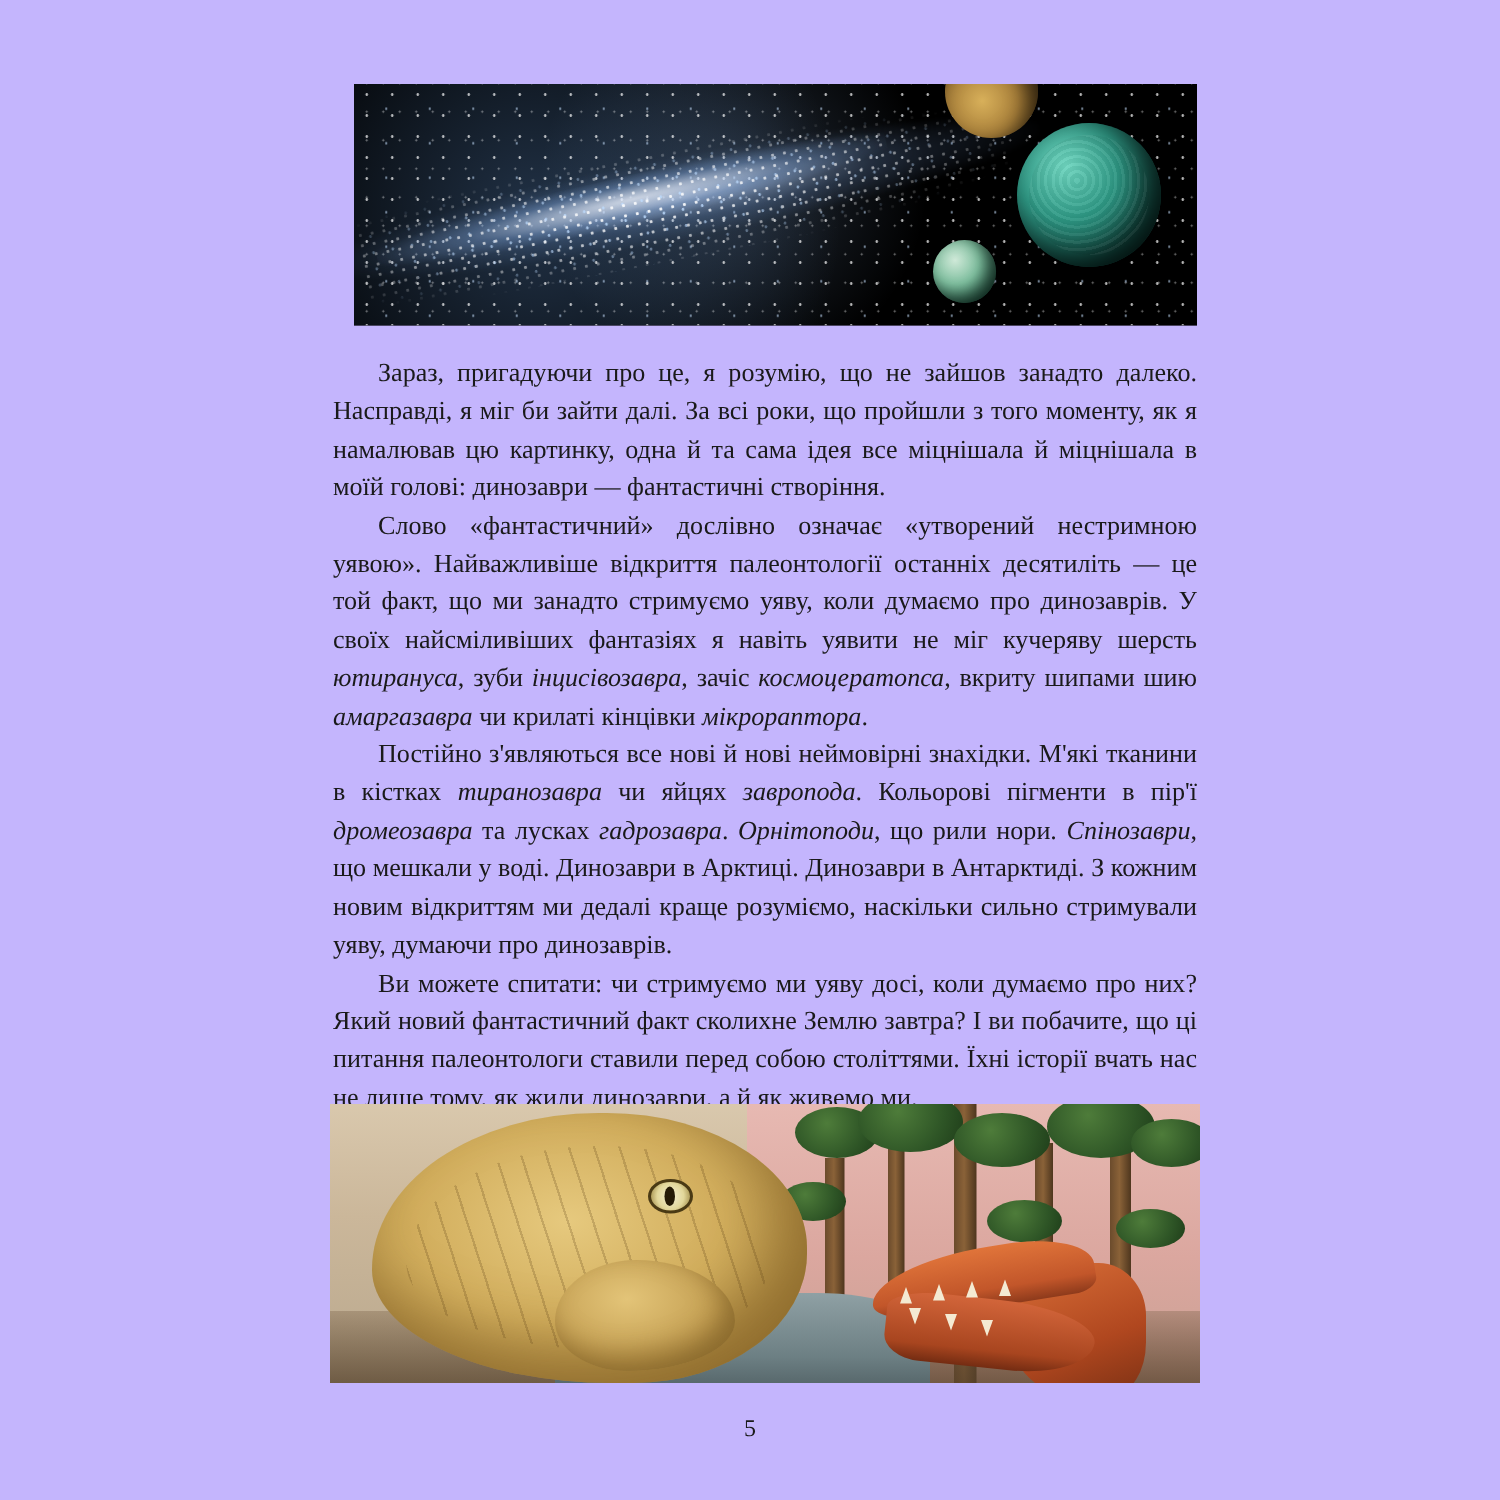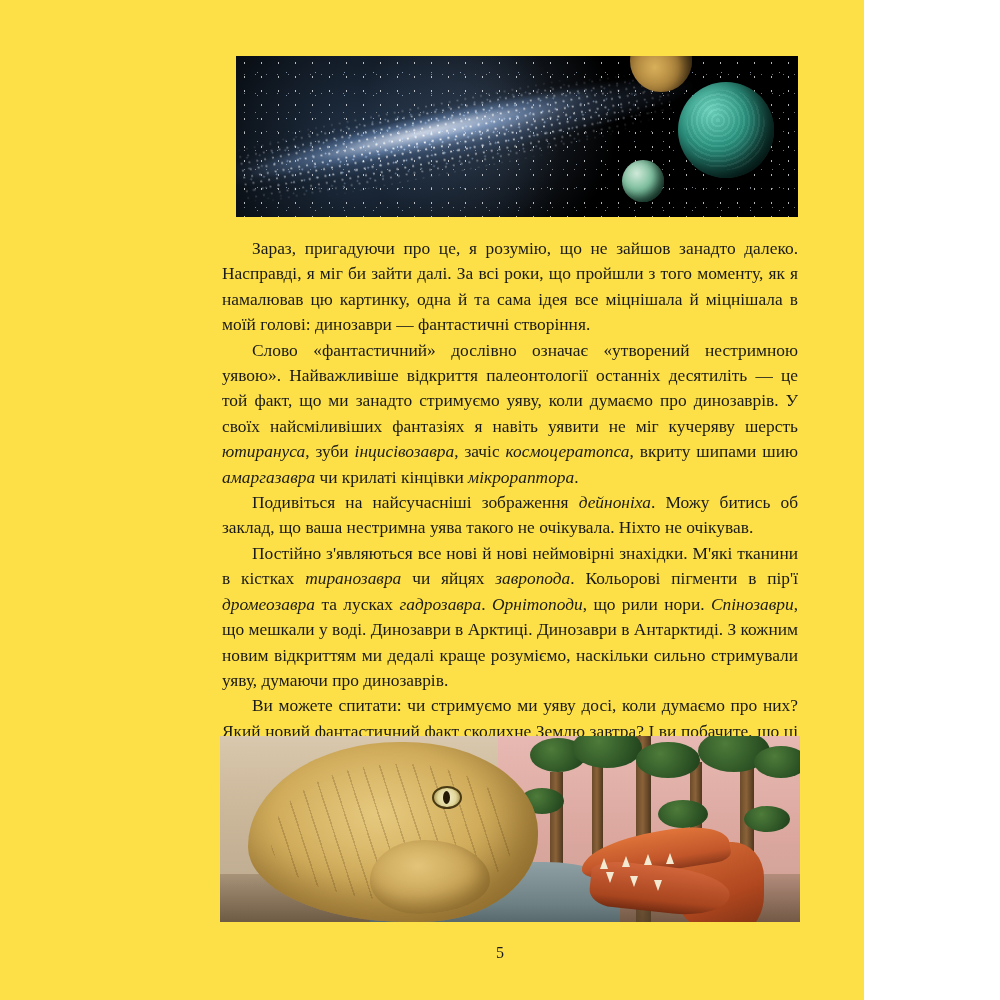--- a/index.html
+++ b/index.html
@@ -12,23 +12,23 @@
     height: 1000px;
     font-family: "Liberation Serif", serif;
     color: #111111;
     position: relative;
     overflow: hidden;
   }
 
   .page {
     position: absolute;
     left: 0; top: 0;
-    width: 864px;
+    width: 1000px;
     height: 1000px;
-    background: #fde047;
+    background: #c4b5fd;
   }
 
   
   .illus-top {
     position: absolute;
     left: 236px;
     top: 56px;
     width: 562px;
     height: 161px;
     background: #000000;
@@ -310,21 +310,20 @@
     <div class="milkyway2"></div>
     <div class="dots-dense"></div>
     <div class="planet planet-top"></div>
     <div class="planet planet-big"></div>
     <div class="planet planet-small"></div>
   </div>
 
   <div class="text-block">
     <p>Зараз, пригадуючи про це, я розумію, що не зайшов занадто далеко. Насправді, я міг би зайти далі. За всі роки, що пройшли з того моменту, як я намалював цю картинку, одна й та сама ідея все міцнішала й міцнішала в моїй голові: динозаври — фантастичні створіння.</p>
     <p>Слово «фантастичний» дослівно означає «утворений нестримною уявою». Найважливіше відкриття палеонтології останніх десятиліть — це той факт, що ми занадто стримуємо уяву, коли думаємо про динозаврів. У своїх найсміливіших фантазіях я навіть уявити не міг кучеряву шерсть <i>ютирануса</i>, зуби <i>інцисівозавра</i>, зачіс <i>космоцератопса</i>, вкриту шипами шию <i>амаргазавра</i> чи крилаті кінцівки <i>мікрораптора</i>.</p>
-    <p>Подивіться на найсучасніші зображення <i>дейноніха</i>. Можу битись об заклад, що ваша нестримна уява такого не очікувала. Ніхто не очікував.</p>
     <p>Постійно з'являються все нові й нові неймовірні знахідки. М'які тканини в кістках <i>тиранозавра</i> чи яйцях <i>завропода</i>. Кольорові пігменти в пір'ї <i>дромеозавра</i> та лусках <i>гадрозавра</i>. <i>Орнітоподи</i>, що рили нори. <i>Спінозаври</i>, що мешкали у воді. Динозаври в Арктиці. Динозаври в Антарктиді. З кожним новим відкриттям ми дедалі краще розуміємо, наскільки сильно стримували уяву, думаючи про динозаврів.</p>
     <p>Ви можете спитати: чи стримуємо ми уяву досі, коли думаємо про них? Який новий фантастичний факт сколихне Землю завтра? І ви побачите, що ці питання палеонтологи ставили перед собою століттями. Їхні історії вчать нас не лише тому, як жили динозаври, а й як живемо ми.</p>
   </div>
 
   <div class="illus-bottom">
     <div class="ib-sky"></div>
     <div class="ib-pink"></div>
 
     <div class="trunk" style="left:330px; height:150px;"></div>
     <div class="trunk" style="left:372px; height:170px; width:11px;"></div>

